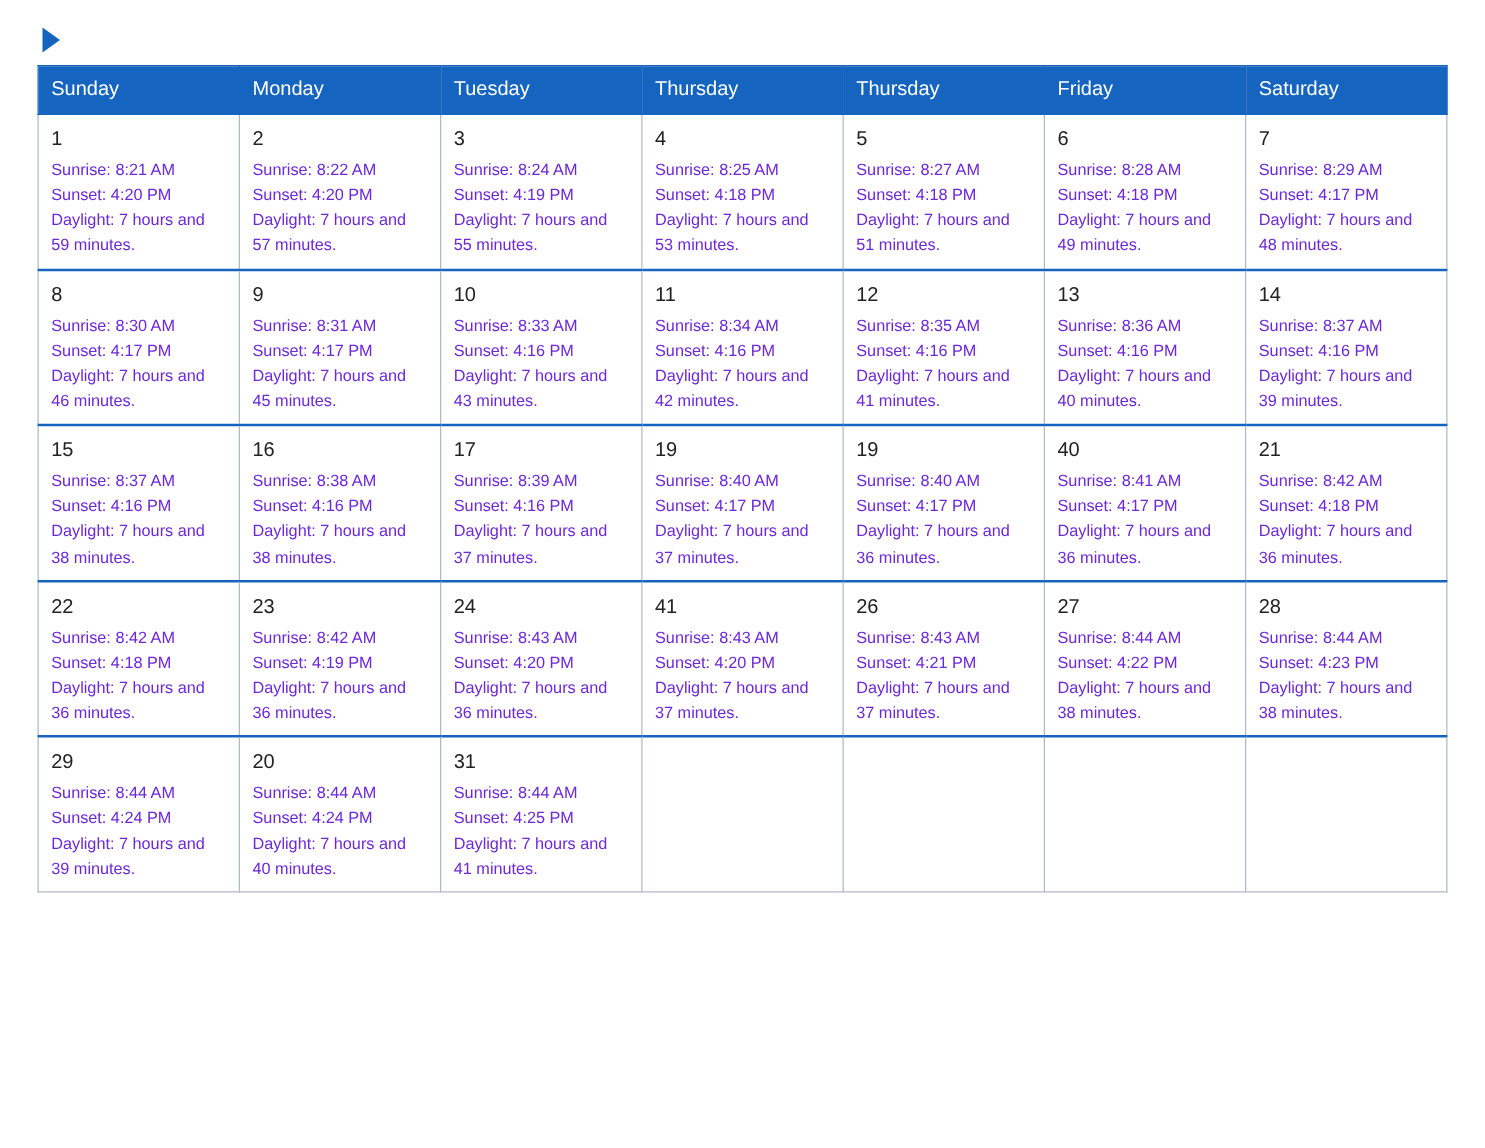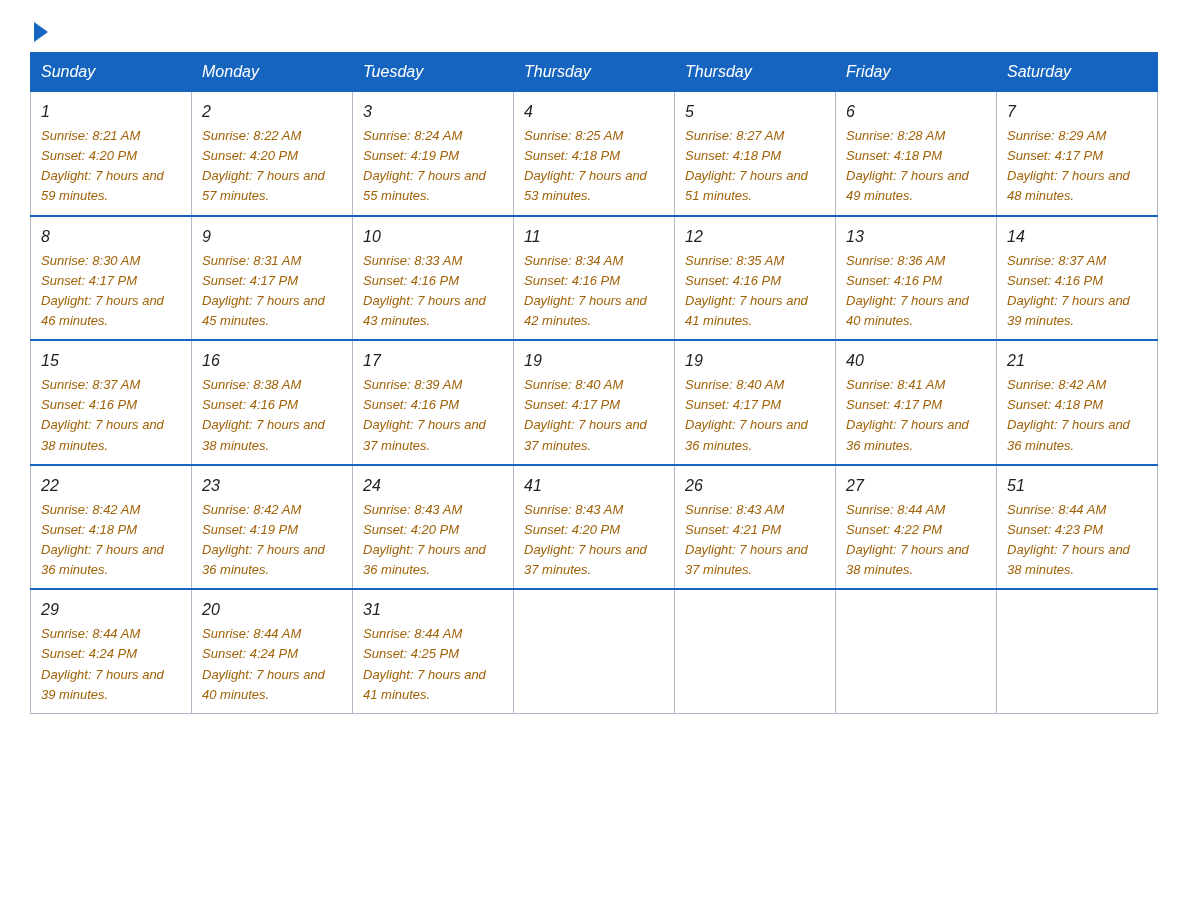--- a/index.html
+++ b/index.html
@@ -56,21 +56,20 @@
     }
     .location-title {
       font-size: 22px;
       color: #444;
       margin-top: 4px;
     }
     .calendar-table {
       width: 100%;
       border-collapse: collapse;
       margin-top: 10px;
-      font-style: italic;
     }
     .calendar-table th {
       background-color: #1565c0;
       color: #fff;
       font-size: 16px;
       font-weight: normal;
       padding: 10px 10px;
       text-align: left;
       border: 1px solid #1565c0;
     }
@@ -89,21 +88,21 @@
     }
     .day-number {
       font-size: 16px;
       font-weight: normal;
       color: #222;
       display: block;
       margin-bottom: 2px;
     }
     .day-info {
       font-size: 13px;
-      color: #a16207;
+      color: #6d28d9;
       line-height: 1.55;
     }
     .row-divider td {
       border-top: 2px solid #1565c0;
     }
   </style>
 </head>
 <body>
 
 <div class="header-area">
@@ -242,21 +241,21 @@
       </td>
         <td>
         <span class="day-number">26</span>
         <span class="day-info">Sunrise: 8:43 AM<br>Sunset: 4:21 PM<br>Daylight: 7 hours and 37 minutes.</span>
       </td>
         <td>
         <span class="day-number">27</span>
         <span class="day-info">Sunrise: 8:44 AM<br>Sunset: 4:22 PM<br>Daylight: 7 hours and 38 minutes.</span>
       </td>
         <td>
-        <span class="day-number">51</span>
+        <span class="day-number">28</span>
         <span class="day-info">Sunrise: 8:44 AM<br>Sunset: 4:23 PM<br>Daylight: 7 hours and 38 minutes.</span>
       </td>
       </tr>
       <tr class="row-divider">
         <td>
         <span class="day-number">29</span>
         <span class="day-info">Sunrise: 8:44 AM<br>Sunset: 4:24 PM<br>Daylight: 7 hours and 39 minutes.</span>
       </td>
         <td>
         <span class="day-number">20</span>

